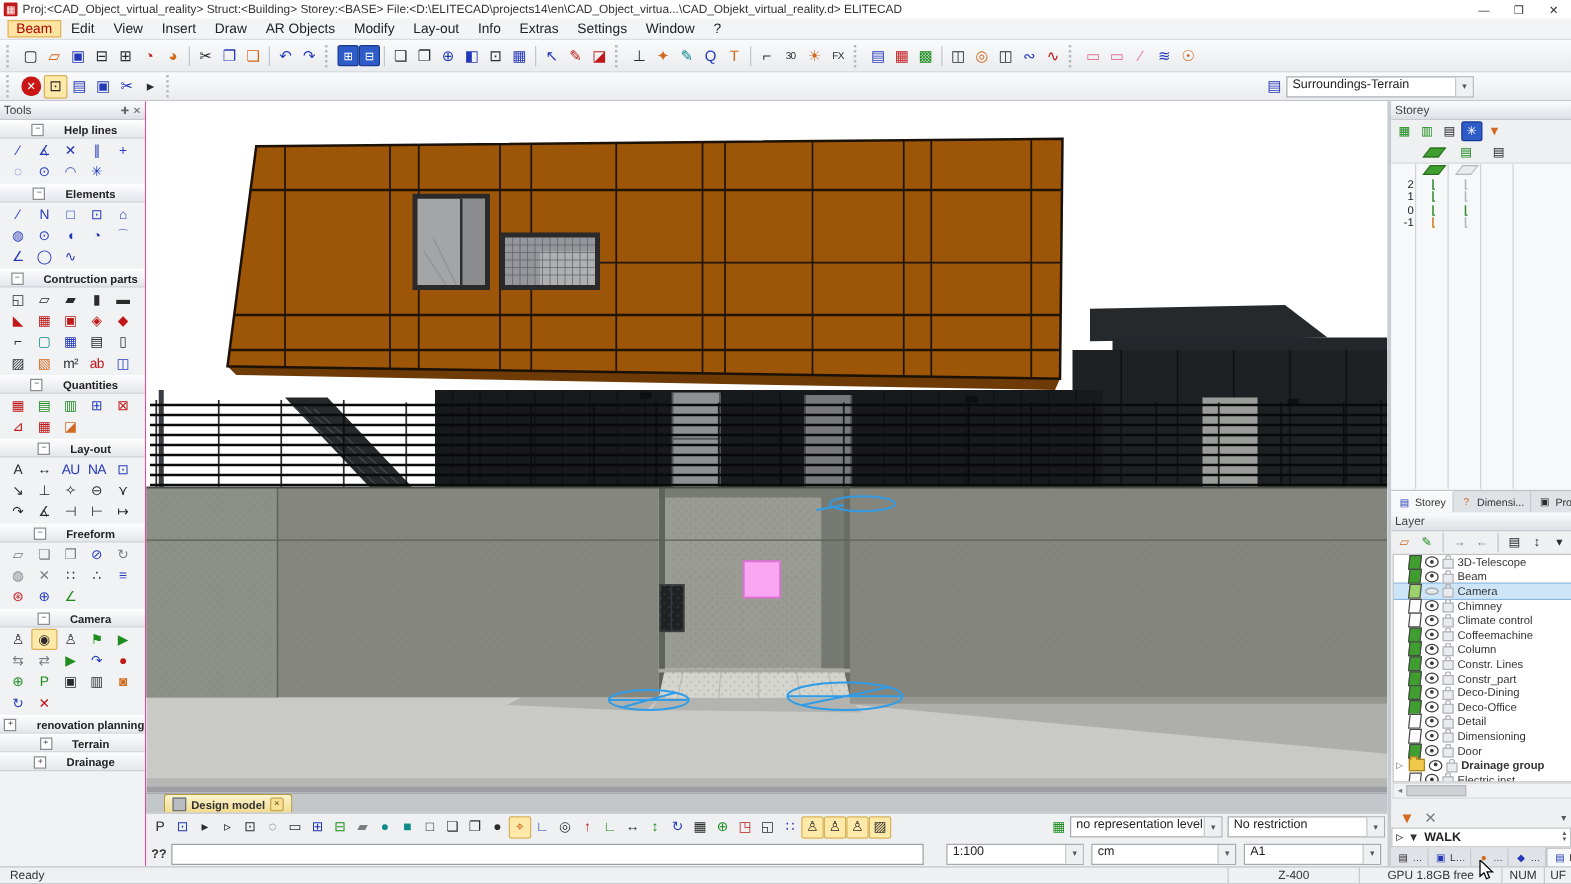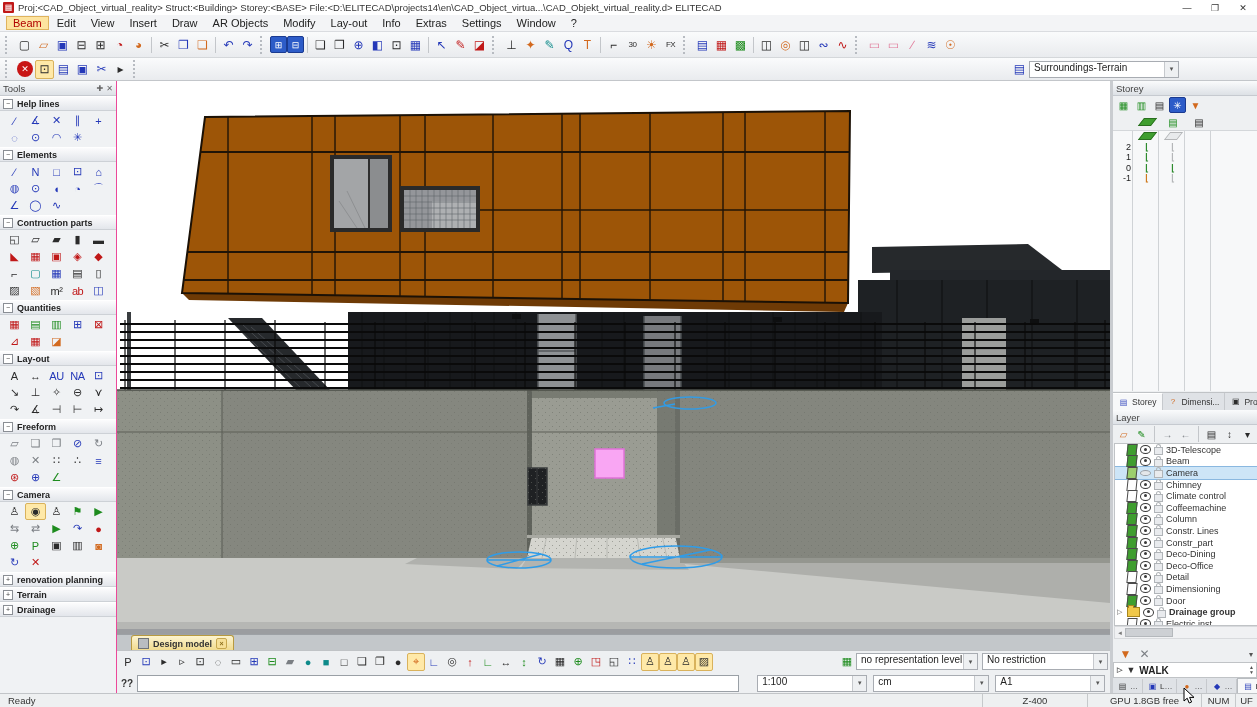--- a/index.html
+++ b/index.html
@@ -24,21 +24,21 @@
   .c-bf{background:#2d5cc8;color:#fff;border:1px solid #1a3a90;font-size:9px;width:17px;height:17px;}
   .c-rf{background:#c81616;color:#fff;border-radius:9px;font-size:9px;width:16px;height:16px;margin:0 2px;}
   .tsep{width:1px;height:16px;background:#c3c6ca;margin:0 3px;}
   .grip{width:4px;height:18px;border-left:2px dotted #b7bbc1;margin:0 4px 0 3px;}
   .combo{display:inline-flex;align-items:flex-start;height:17px;background:#fff;border:1px solid #a8acb2;font-size:10px;padding-left:4px;color:#222;box-sizing:border-box;}
   .combo .arr{width:13px;height:100%;border-left:1px solid #c6c9cd;background:#eef0f2;display:flex;align-items:center;justify-content:center;font-size:7px;color:#555;margin-left:auto;}
   
   #sidebar{position:absolute;left:0;top:81px;width:117px;height:613px;background:#f0f2f4;border-right:1px solid #ec4899;box-sizing:border-box;overflow:hidden;}
   .phead{height:14px;background:linear-gradient(#fafbfc,#dde1e6);border-bottom:1px solid #c6cad0;display:flex;align-items:center;font-size:9.5px;color:#444;padding:0 3px;}
   .phead .sp{margin-left:auto;display:flex;gap:3px;font-size:8px;color:#666;}
-  .sec-h{height:13px;background:linear-gradient(#fcfcfd,#e3e6eb);border-top:1px solid #fff;border-bottom:1px solid #cdd1d6;display:flex;align-items:center;font-size:9px;font-weight:bold;color:#222;padding-left:3px;gap:4px;}
+  .sec-h{height:13px;background:linear-gradient(#fcfcfd,#e3e6eb);border-top:1px solid #fff;border-bottom:1px solid #cdd1d6;display:flex;align-items:center;font-size:9px;font-weight:bold;color:#222;padding-left:3px;gap:16px;justify-content:center;}
   .sec-h .box{width:8px;height:8px;border:1px solid #8a8e94;background:#fff;font-size:7px;line-height:7px;text-align:center;color:#444;font-weight:normal;}
   .sec-b{display:flex;flex-wrap:wrap;padding:1px 0 1px 4px;}
   .sec-b .tbi{width:21px;height:17px;font-size:11px;}
   
   #viewport{position:absolute;left:117px;top:81px;width:993px;height:553px;background:#fff;}
   #tabstrip{position:absolute;left:117px;top:634px;width:993px;height:16px;background:#c3c7ca;border-top:1px solid #9da1a5;display:flex;align-items:center;}
   .vtab{display:flex;align-items:center;gap:4px;height:15px;margin-left:14px;padding:0 6px;background:linear-gradient(#fdf4cf,#f0d98a);border:1px solid #b89a40;border-bottom:none;border-radius:3px 3px 0 0;font-size:9px;font-weight:bold;color:#333;}
   .vtab .cube{width:9px;height:9px;background:#b9bdc1;border:1px solid #6f7377;}
   .vtab .x{color:#8a6d1a;background:#f6df96;border:1px solid #c7a74e;border-radius:2px;width:9px;height:9px;font-size:7px;line-height:9px;text-align:center;}
   #btoolbar{position:absolute;left:117px;top:650px;width:993px;height:22px;background:#eef0f2;border-top:1px solid #c0c3c6;display:flex;align-items:center;padding-left:2px;box-sizing:border-box;}

